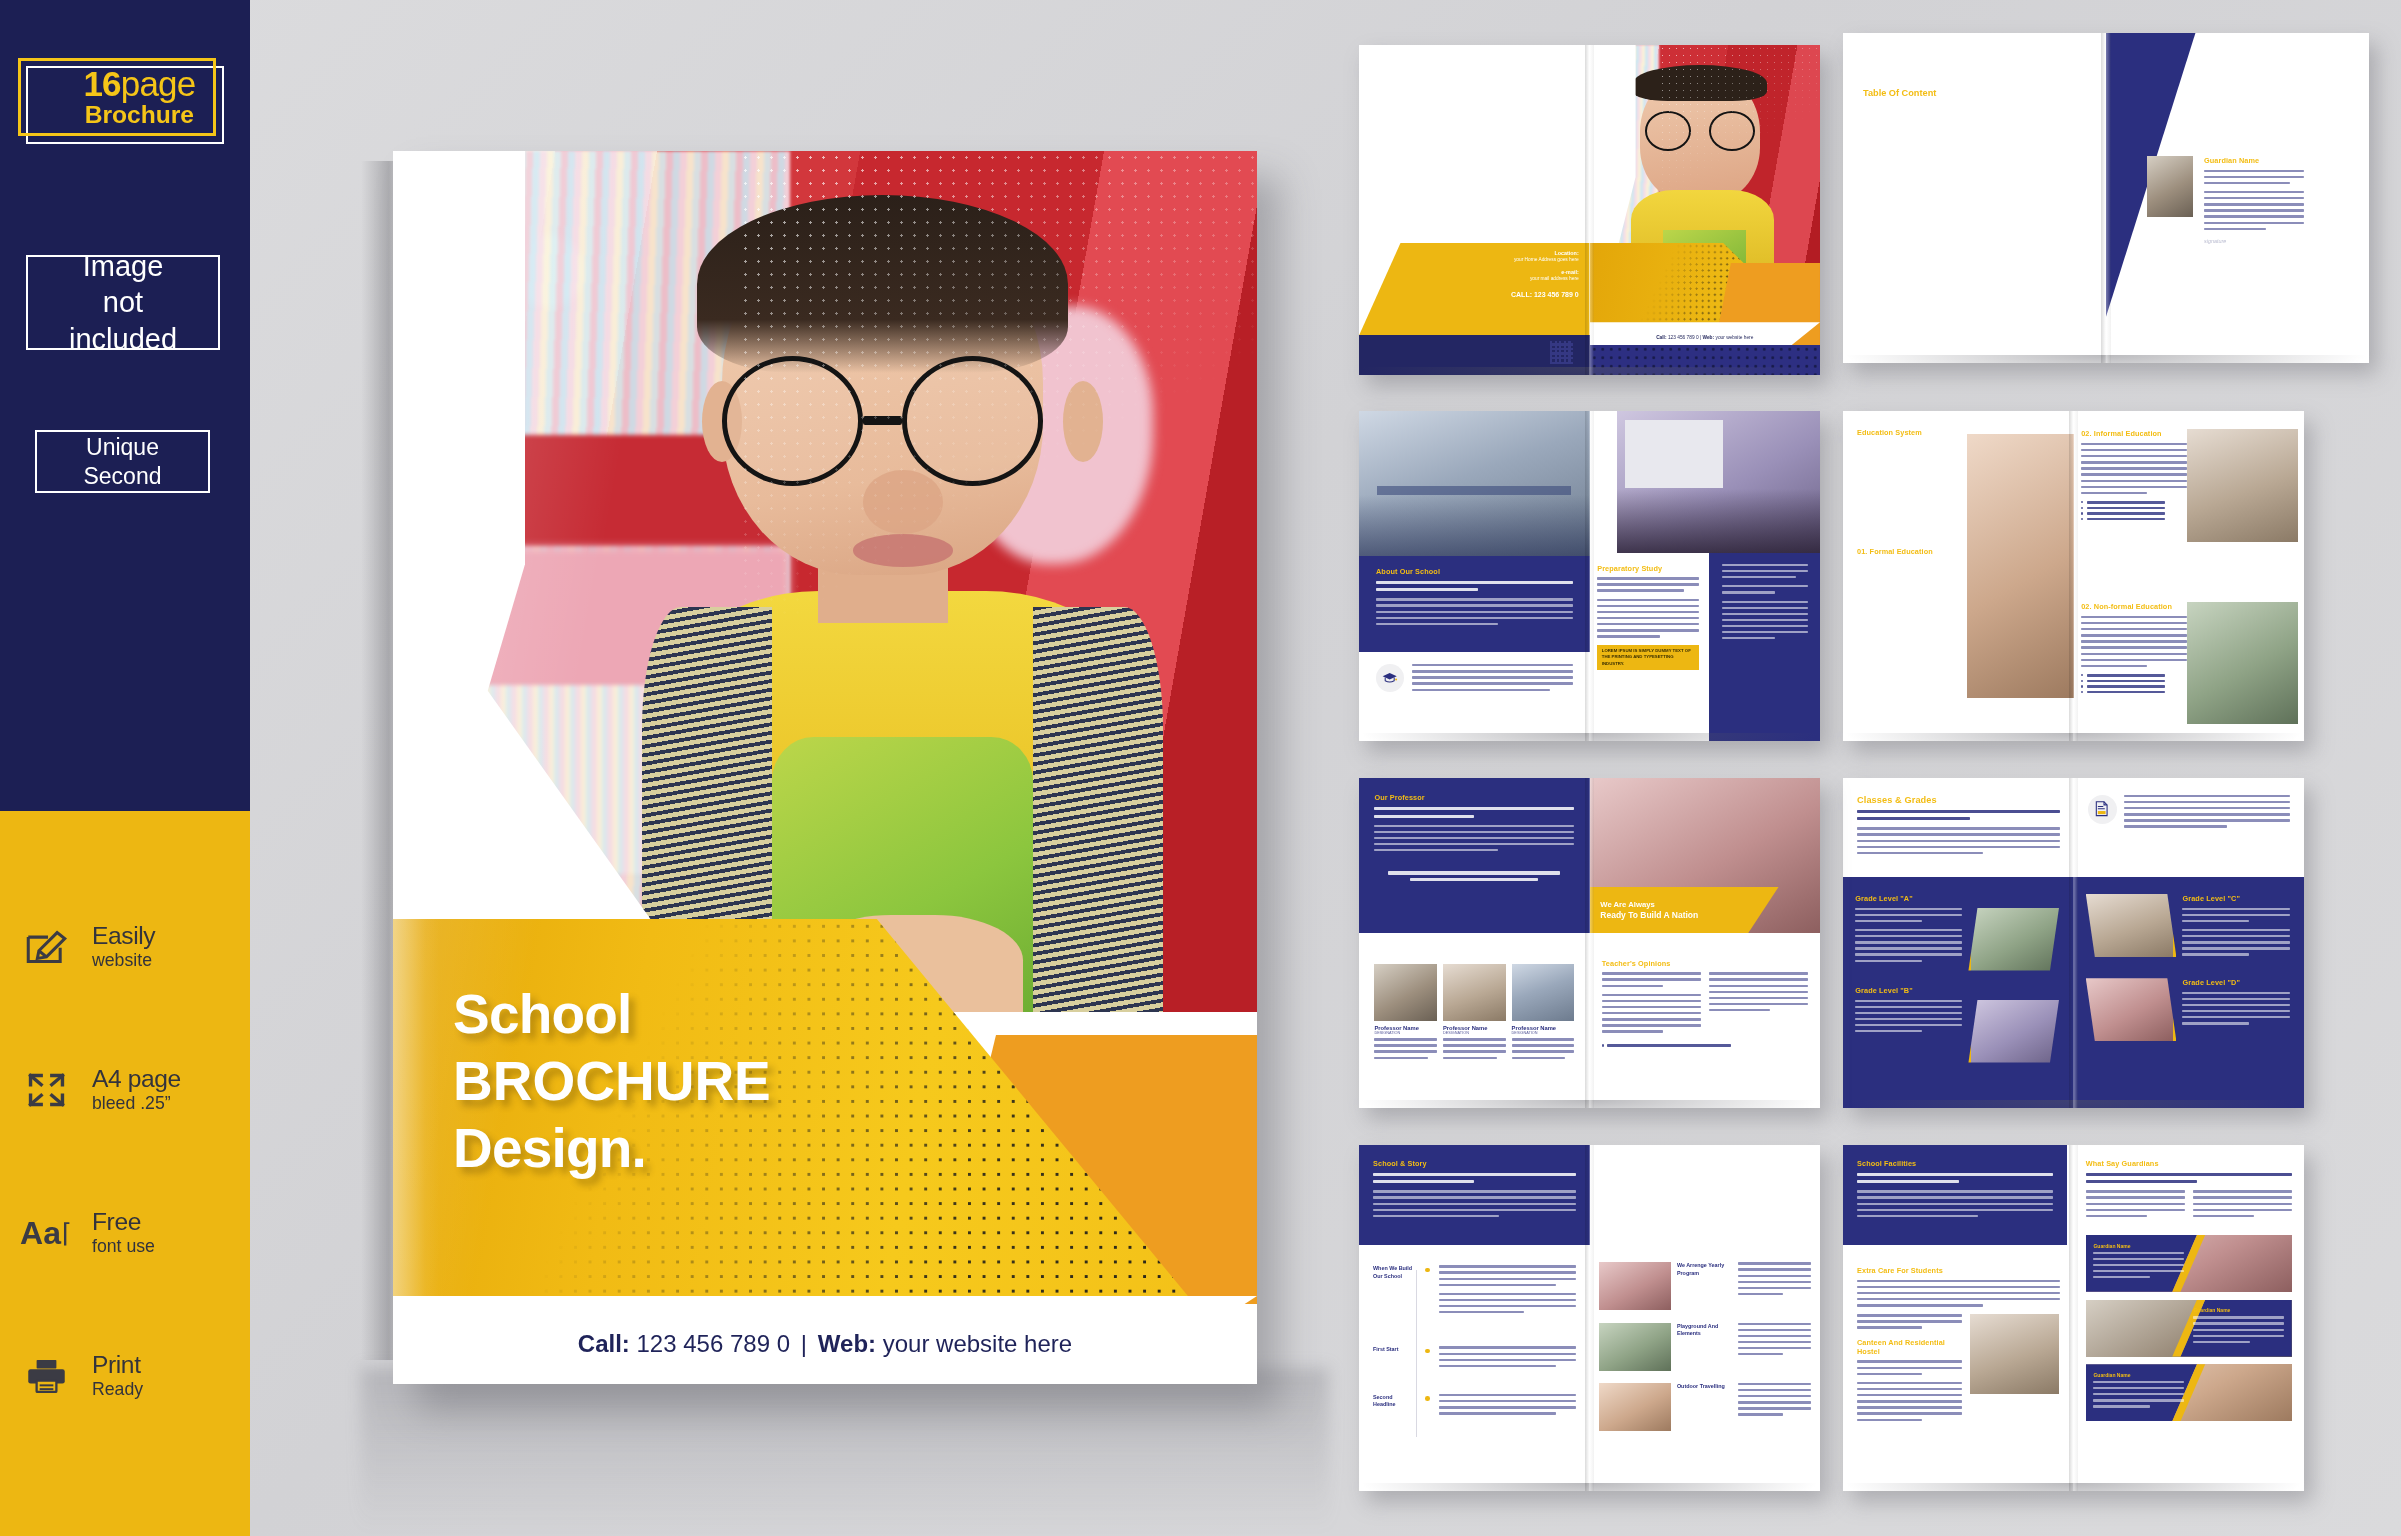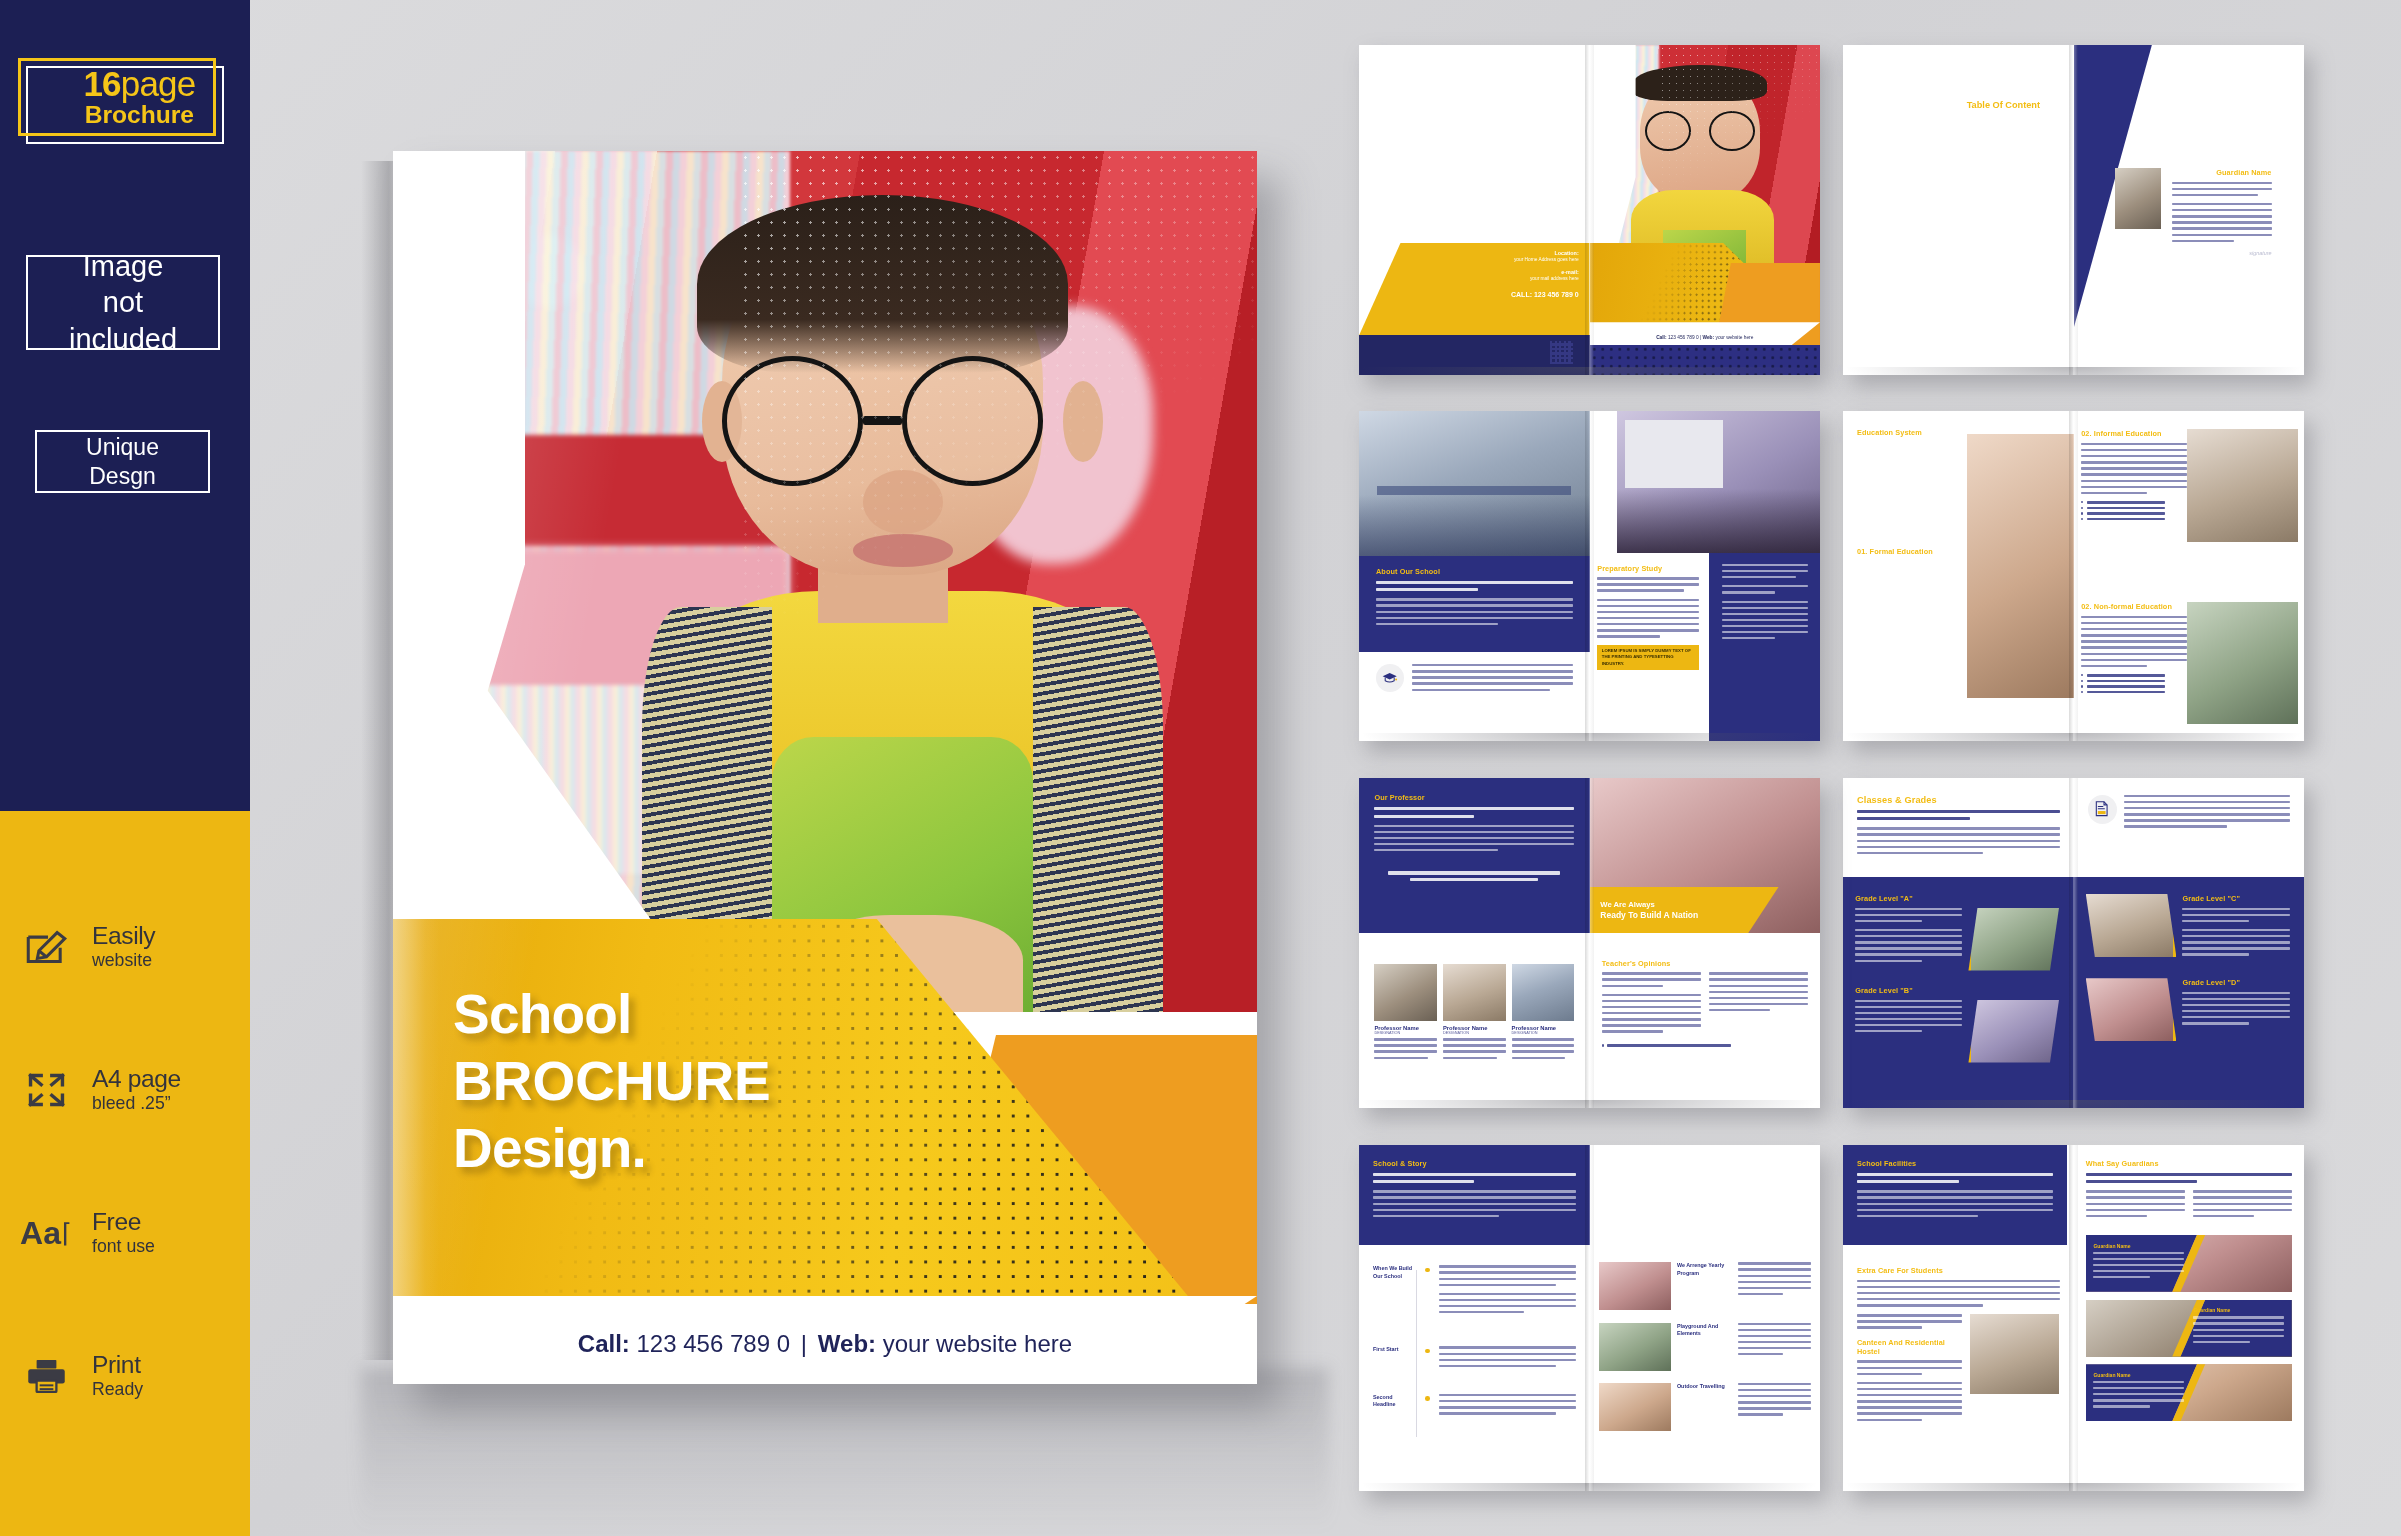--- a/index.html
+++ b/index.html
@@ -219,21 +219,21 @@
       </div>
     </div>
 
     <div class="box-frame box-img">
       <span style="white-space:pre-line">Image
 not
 included</span>
     </div>
     <div class="box-frame box-uni">
       <span style="white-space:pre-line">Unique
-Desgn</span>
+Second</span>
     </div>
 
     <div class="feat" style="top:914px">
       <div class="feat-ico">
         <svg width="43" height="38" viewBox="0 0 56 50" fill="none" stroke="#3b3b44" stroke-width="4">
           <path d="M4 12 H30 M4 12 V44 H46 V26"></path>
           <path d="M18 30 L42 6 L52 14 L28 38 L16 40 Z" fill="none"></path>
           <path d="M18 30 L28 38"></path>
         </svg>
       </div>
@@ -387,21 +387,21 @@
         <div style="position:absolute;left:0;top:84%;width:100%;height:9%;background:#fff;clip-path:polygon(0 0,100% 0,84% 100%,0 100%);"></div>
         <div style="position:absolute;left:0;top:84%;width:100%;height:9%;display:flex;align-items:center;justify-content:center;font-size:4.8px;color:#1f2359;white-space:nowrap;">
           <b>Call:</b>&nbsp;<span>123 456 789 0</span>&nbsp;<span>|</span>&nbsp;<b>Web:</b>&nbsp;<span>your website here</span>
         </div>
         <div style="position:absolute;left:0;bottom:0;width:100%;height:9%;background:#2d2f82;background-image:radial-gradient(#171a4a 1.3px,transparent 1.4px);background-size:8.5px 8.5px;"></div>
       </div>
       <div class="gutter"></div>
         <div class="sh"></div>
     </div>
 
-    <div class="sprd" style="left:484px; top:14px; width:461px; height:330px;text-align:right;">
+    <div class="sprd" style="left:484px; top:2px; width:526px; height:330px;">
       <div class="pg pgL navy dotpat">
         <div style="position:absolute;left:0;bottom:0;width:100%;height:100%;background:#fff;clip-path:polygon(0 62%,100% 100%,0 100%);"></div>
         <div style="position:absolute;left:20px;top:55px;width:177px;">
           <div style="font-size:9.2px;font-weight:700;color:#f3bd14;margin-bottom:9.2px;">Table Of Content</div>
           <div class="toc-row">
               <span class="toc-num">01</span>
               <span class="toc-dash"></span>
               <span class="toc-lbl">About Our School</span>
             </div>
           <div class="toc-row">

